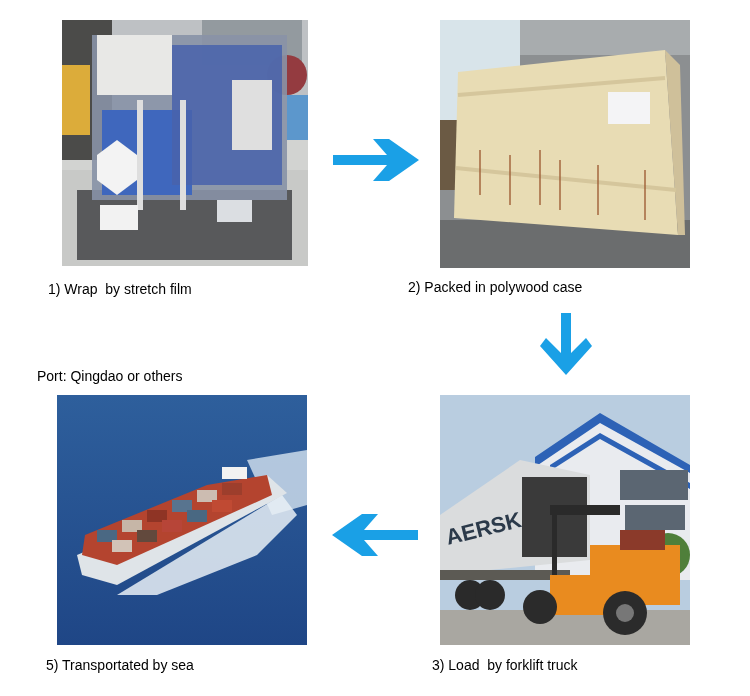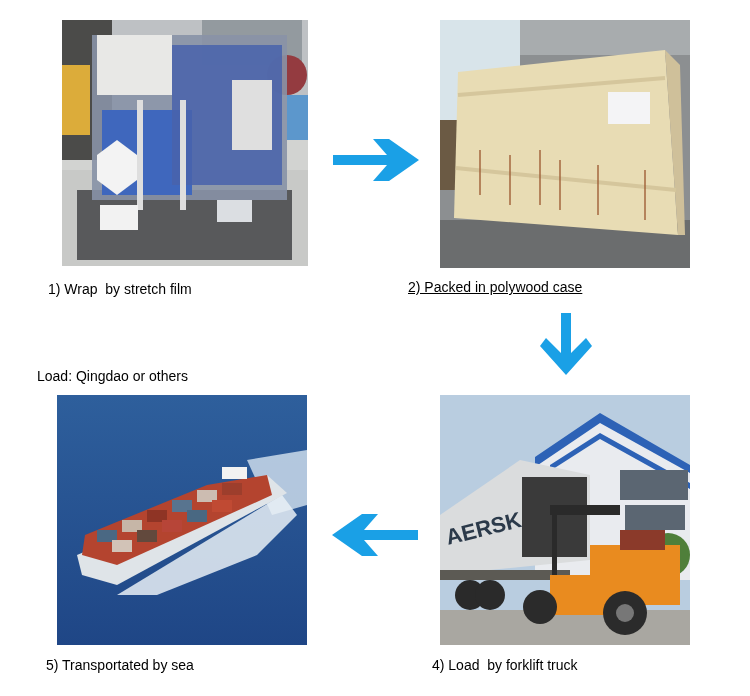--- a/index.html
+++ b/index.html
@@ -20,21 +20,21 @@
 
     .arrow { position: absolute; }
     .arrow svg { display: block; width: 100%; height: 100%; }
 
     #photo-1 { left: 62px; top: 20px; width: 246px; height: 246px; }
     #photo-2 { left: 440px; top: 20px; width: 250px; height: 248px; }
     #photo-3 { left: 440px; top: 395px; width: 250px; height: 250px; }
     #photo-4 { left: 57px; top: 395px; width: 250px; height: 250px; }
 
     #cap-1 { left: 48px; top: 276px; }
-    #cap-2 { left: 408px; top: 274px; text-decoration: underline; }
+    #cap-2 { left: 408px; top: 274px; }
     #cap-port { left: 37px; top: 363px; }
     #cap-3 { left: 432px; top: 652px; }
     #cap-4 { left: 46px; top: 652px; }
 
     #arrow-right { left: 333px; top: 133px; width: 86px; height: 54px; }
     #arrow-down  { left: 540px; top: 313px; width: 52px; height: 62px; }
     #arrow-left  { left: 332px; top: 508px; width: 86px; height: 54px; }
   </style>
 </head>
 <body>
@@ -157,15 +157,15 @@
 </div>
 
 <div class="arrow" id="arrow-left">
   <svg viewBox="0 0 86 54">
     <polygon points="86,22 32,22 46,6 30,6 0,27 30,48 46,48 32,32 86,32" fill="#1aa0e6"></polygon>
   </svg>
 </div>
 
 <div class="caption" id="cap-1">1) Wrap  by stretch film</div>
 <div class="caption" id="cap-2">2) Packed in polywood case</div>
-<div class="caption" id="cap-port">Load: Qingdao or others</div>
-<div class="caption" id="cap-3">4) Load  by forklift truck</div>
+<div class="caption" id="cap-port">Port: Qingdao or others</div>
+<div class="caption" id="cap-3">3) Load  by forklift truck</div>
 <div class="caption" id="cap-4">5) Transportated by sea</div>
 
 </body></html>

